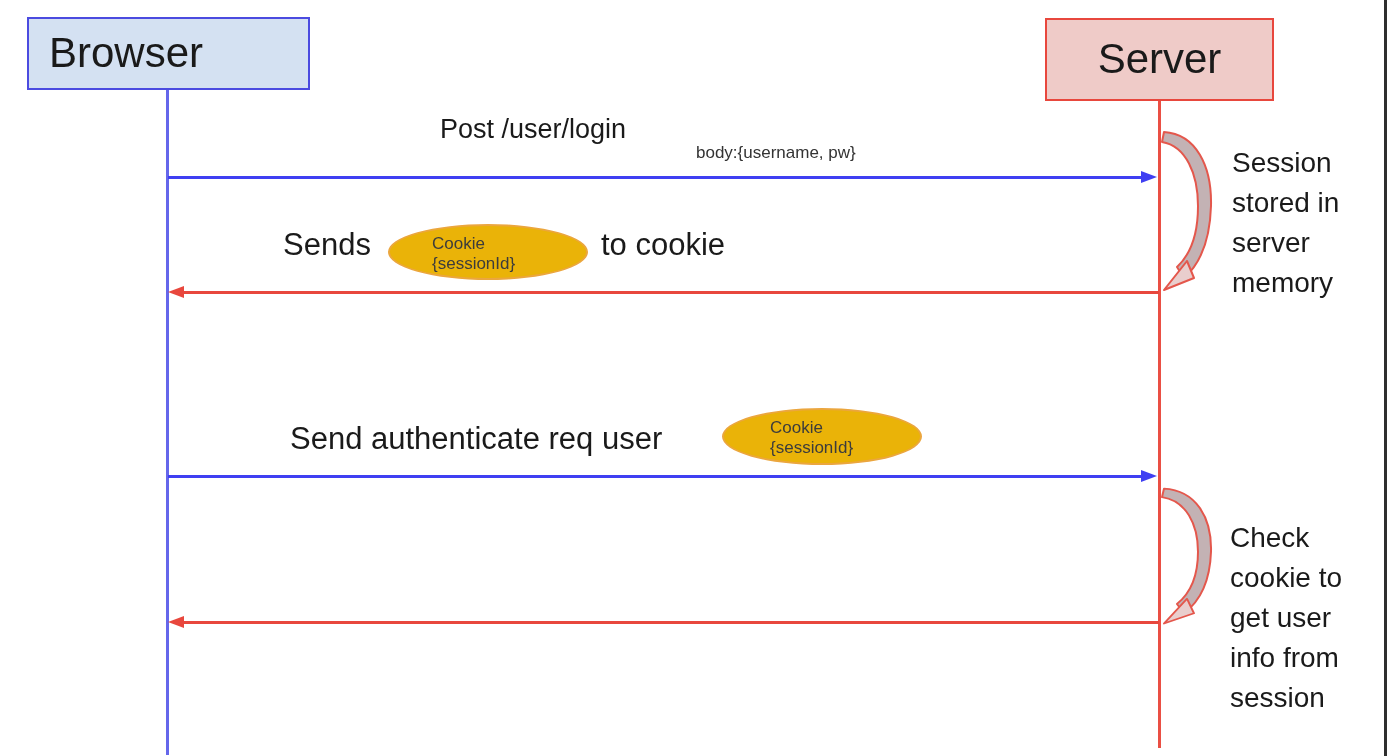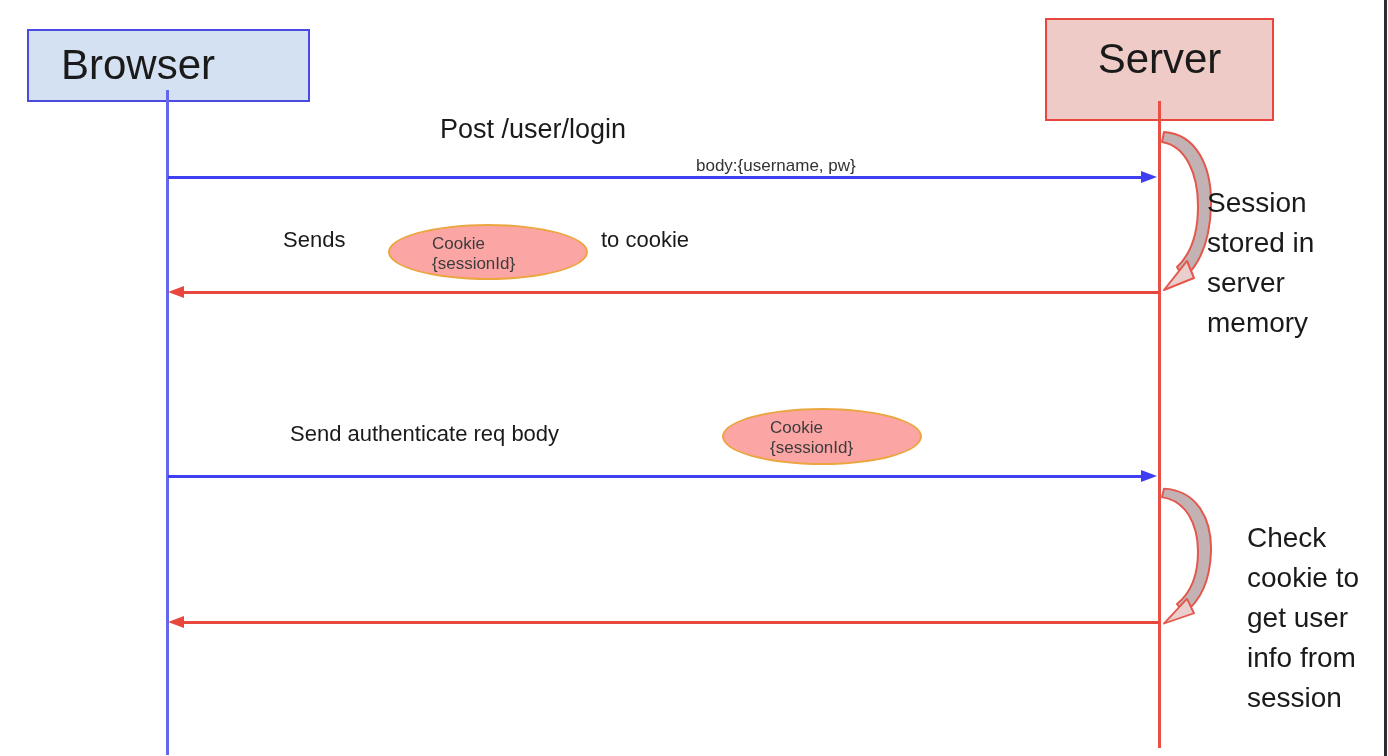--- a/index.html
+++ b/index.html
@@ -12,49 +12,49 @@
     color:#1a1a1a;
   }
   
   .actor-box{
     position:absolute;
     box-sizing:border-box;
     font-size:42px;
     white-space:nowrap;
   }
   .actor-box.browser{
-    left:27px;top:29px;width:283px;height:73px;
+    left:27px;top:17px;width:283px;height:73px;
     background:#d4e1f2;border:2.5px solid #4b4be0;
-    line-height:68px;padding-left:32px;
+    line-height:68px;padding-left:20px;
   }
   .actor-box.server{
-    left:1045px;top:18px;width:229px;height:103px;
+    left:1045px;top:18px;width:229px;height:83px;
     background:#efcbc8;border:2.5px solid #e8473d;
     line-height:78px;text-align:center;
   }
   
   .lifeline{position:absolute;width:3px;}
   .lifeline.browser{left:166px;top:90px;height:665px;background:#6567eb;}
   .lifeline.server{left:1158px;top:101px;height:647px;background:#ea4f44;}
   
   .arrow{position:absolute;height:13px;}
   .arrow .shaft{position:absolute;top:5px;height:3px;}
   .arrow.blue .shaft{background:#3f3ff2;left:0;right:12px;}
   .arrow.red  .shaft{background:#e8473d;left:12px;right:0;height:2.5px;}
   .arrow .head{position:absolute;width:0;height:0;top:0;}
   .arrow.blue .head{right:0;border-top:6.5px solid transparent;border-bottom:6.5px solid transparent;border-left:16px solid #3f3ff2;}
   .arrow.red  .head{left:0;border-top:6.5px solid transparent;border-bottom:6.5px solid transparent;border-right:16px solid #e8473d;}
   
-  .msg-label{position:absolute;font-size:22px;white-space:nowrap;}
+  .msg-label{position:absolute;font-size:31px;white-space:nowrap;}
   .msg-label.big{font-size:27px;}
   .msg-sublabel{position:absolute;font-size:17px;color:#333333;white-space:nowrap;}
   
   .cookie{
     position:absolute;box-sizing:border-box;
-    background:#fca5a5;border:2.5px solid #eba63e;border-radius:50%;
+    background:#eab308;border:2.5px solid #eba63e;border-radius:50%;
   }
   .cookie .cookie-text{
     position:absolute;top:8px;
     font-size:17px;line-height:20px;color:#3c3c3c;white-space:nowrap;
   }
   .cookie.c1{left:388px;top:224px;width:200px;height:56px;}
   .cookie.c1 .cookie-text{left:42px;}
   .cookie.c2{left:722px;top:408px;width:200px;height:57px;}
   .cookie.c2 .cookie-text{left:46px;}
   
@@ -75,62 +75,62 @@
     <span>Browser</span>
   </div>
   <div class="actor-box server">
     <span>Server</span>
   </div>
 
   <div class="lifeline browser"></div>
   <div class="lifeline server"></div>
 
   <div class="msg-label big" style="left:440px;top:114px;">Post /user/login</div>
-  <div class="msg-sublabel" style="left:696px;top:156px;text-align:center;">body:{username, pw}</div>
+  <div class="msg-sublabel" style="left:696px;top:143px;text-align:center;">body:{username, pw}</div>
   <div class="arrow blue" style="left:168px;top:171px;width:989px;">
     <div class="shaft"></div>
     <div class="head"></div>
   </div>
 
   <svg class="loop" style="left:1162px;top:122px;" width="56" height="172" viewBox="0 0 56 172" preserveAspectRatio="none">
     <path class="loop-body" d="M 2,10 C 34,12 50,44 49,84 C 48,118 38,142 22,156 L 15,145 C 29,132 36,112 36,84 C 36,52 24,24 0,20 Z"></path>
     <path class="loop-head" d="M 25,139 L 2,168 L 32,156 Z"></path>
   </svg>
-  <div class="note" style="left:1207px;top:143px;margin-top:40px;">Session stored in server memory</div>
+  <div class="note" style="left:1232px;top:143px;">Session stored in server memory</div>
 
   <div class="msg-label" style="left:283px;top:227px;">Sends</div>
   <div class="cookie c1">
     <div class="cookie-text">
       <div>Cookie</div>
       <div>{sessionId}</div>
     </div>
   </div>
   <div class="msg-label" style="left:601px;top:227px;">to cookie</div>
   <div class="arrow red" style="left:168px;top:286px;width:991px;">
     <div class="shaft"></div>
     <div class="head"></div>
   </div>
 
-  <div class="msg-label" style="left:290px;top:421px;">Send authenticate req body</div>
+  <div class="msg-label" style="left:290px;top:421px;">Send authenticate req user</div>
   <div class="cookie c2">
     <div class="cookie-text">
       <div>Cookie</div>
       <div>{sessionId}</div>
     </div>
   </div>
   <div class="arrow blue" style="left:168px;top:470px;width:989px;">
     <div class="shaft"></div>
     <div class="head"></div>
   </div>
 
   <svg class="loop" style="left:1162px;top:480px;" width="56" height="147" viewBox="0 0 56 172" preserveAspectRatio="none">
     <path class="loop-body" d="M 2,10 C 34,12 50,44 49,84 C 48,118 38,142 22,156 L 15,145 C 29,132 36,112 36,84 C 36,52 24,24 0,20 Z"></path>
     <path class="loop-head" d="M 25,139 L 2,168 L 32,156 Z"></path>
   </svg>
-  <div class="note" style="left:1230px;top:518px;margin-left:17px;">Check cookie to get user info from session</div>
+  <div class="note" style="left:1230px;top:518px;">Check cookie to get user info from session</div>
 
   <div class="arrow red" style="left:168px;top:616px;width:991px;">
     <div class="shaft"></div>
     <div class="head"></div>
   </div>
 
   <div class="edge-line"></div>
 
 </div>
 

